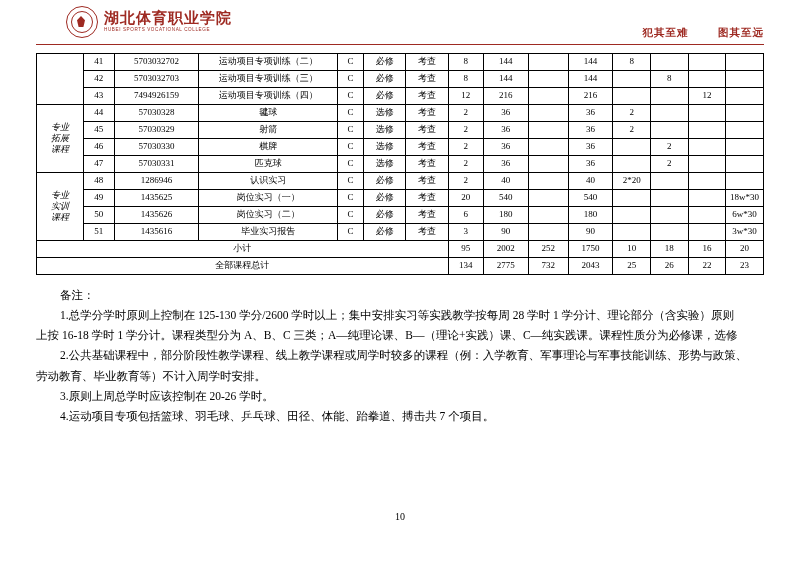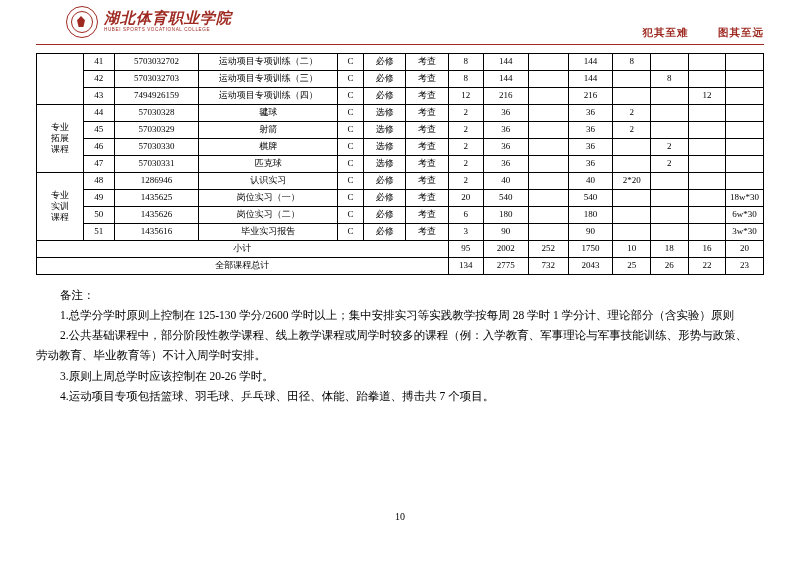--- a/index.html
+++ b/index.html
@@ -24,21 +24,20 @@
     border-radius:50%;border:1px solid #9e2a22;
   }
   .seal:after{
     content:"";position:absolute;left:10px;top:9px;width:8px;height:11px;
     background:#9e2a22;clip-path:polygon(50% 0,100% 38%,80% 100%,20% 100%,0 38%);
   }
   .school{line-height:1.05;}
   .school .cn{
     font-family:"Liberation Serif",serif;
     font-size:15px;font-weight:bold;color:#9e2a22;letter-spacing:1px;
-    font-style:italic;
   }
   .school .en{
     font-size:4.6px;color:#9e2a22;letter-spacing:.6px;margin-top:2px;
     font-family:"Liberation Sans",sans-serif;
   }
   .motto{
     position:absolute;right:0;bottom:4px;font-size:10.5px;color:#9e2a22;
     font-weight:bold;letter-spacing:1px;text-align:right;
   }
   .motto span{margin-left:26px;}
@@ -55,21 +54,21 @@
     border:0.8px solid #000;
     font-size:9px;
     text-align:center;
     height:16px;
     padding:0 1px;
     font-family:"Liberation Serif","DejaVu Serif",serif;
     line-height:1.1;
   }
   td.cat{font-size:9px;letter-spacing:0;}
   td.name{text-align:center;}
-  .cat-inner{display:block;line-height:1.25;}
+  .cat-inner{display:block;line-height:1.25;font-style:italic;}
 
   
   col.c-cat{width:40px;}
   col.c-no{width:26px;}
   col.c-code{width:72px;}
   col.c-name{width:118px;}
   col.c-type{width:22px;}
   col.c-prop{width:36px;}
   col.c-exam{width:36px;}
   col.c-credit{width:30px;}
@@ -341,20 +340,21 @@
         <td>26</td>
         <td>22</td>
         <td>23</td>
       </tr>
     </tbody>
   </table>
 
   <div class="notes">
     <p class="ind">备注：</p>
     <p class="ind">1.总学分学时原则上控制在 125-130 学分/2600 学时以上；集中安排实习等实践教学按每周 28 学时 1 学分计、理论部分（含实验）原则</p>
+    <p>上按 16-18 学时 1 学分计。课程类型分为 A、B、C 三类；A—纯理论课、B—（理论+实践）课、C—纯实践课。课程性质分为必修课，选修</p>
     <p class="ind">2.公共基础课程中，部分阶段性教学课程、线上教学课程或周学时较多的课程（例：入学教育、军事理论与军事技能训练、形势与政策、</p>
     <p>劳动教育、毕业教育等）不计入周学时安排。</p>
     <p class="ind">3.原则上周总学时应该控制在 20-26 学时。</p>
     <p class="ind">4.运动项目专项包括篮球、羽毛球、乒乓球、田径、体能、跆拳道、搏击共 7 个项目。</p>
   </div>
 
   <div class="pageno">10</div>
 </div>
 
 </body></html>

